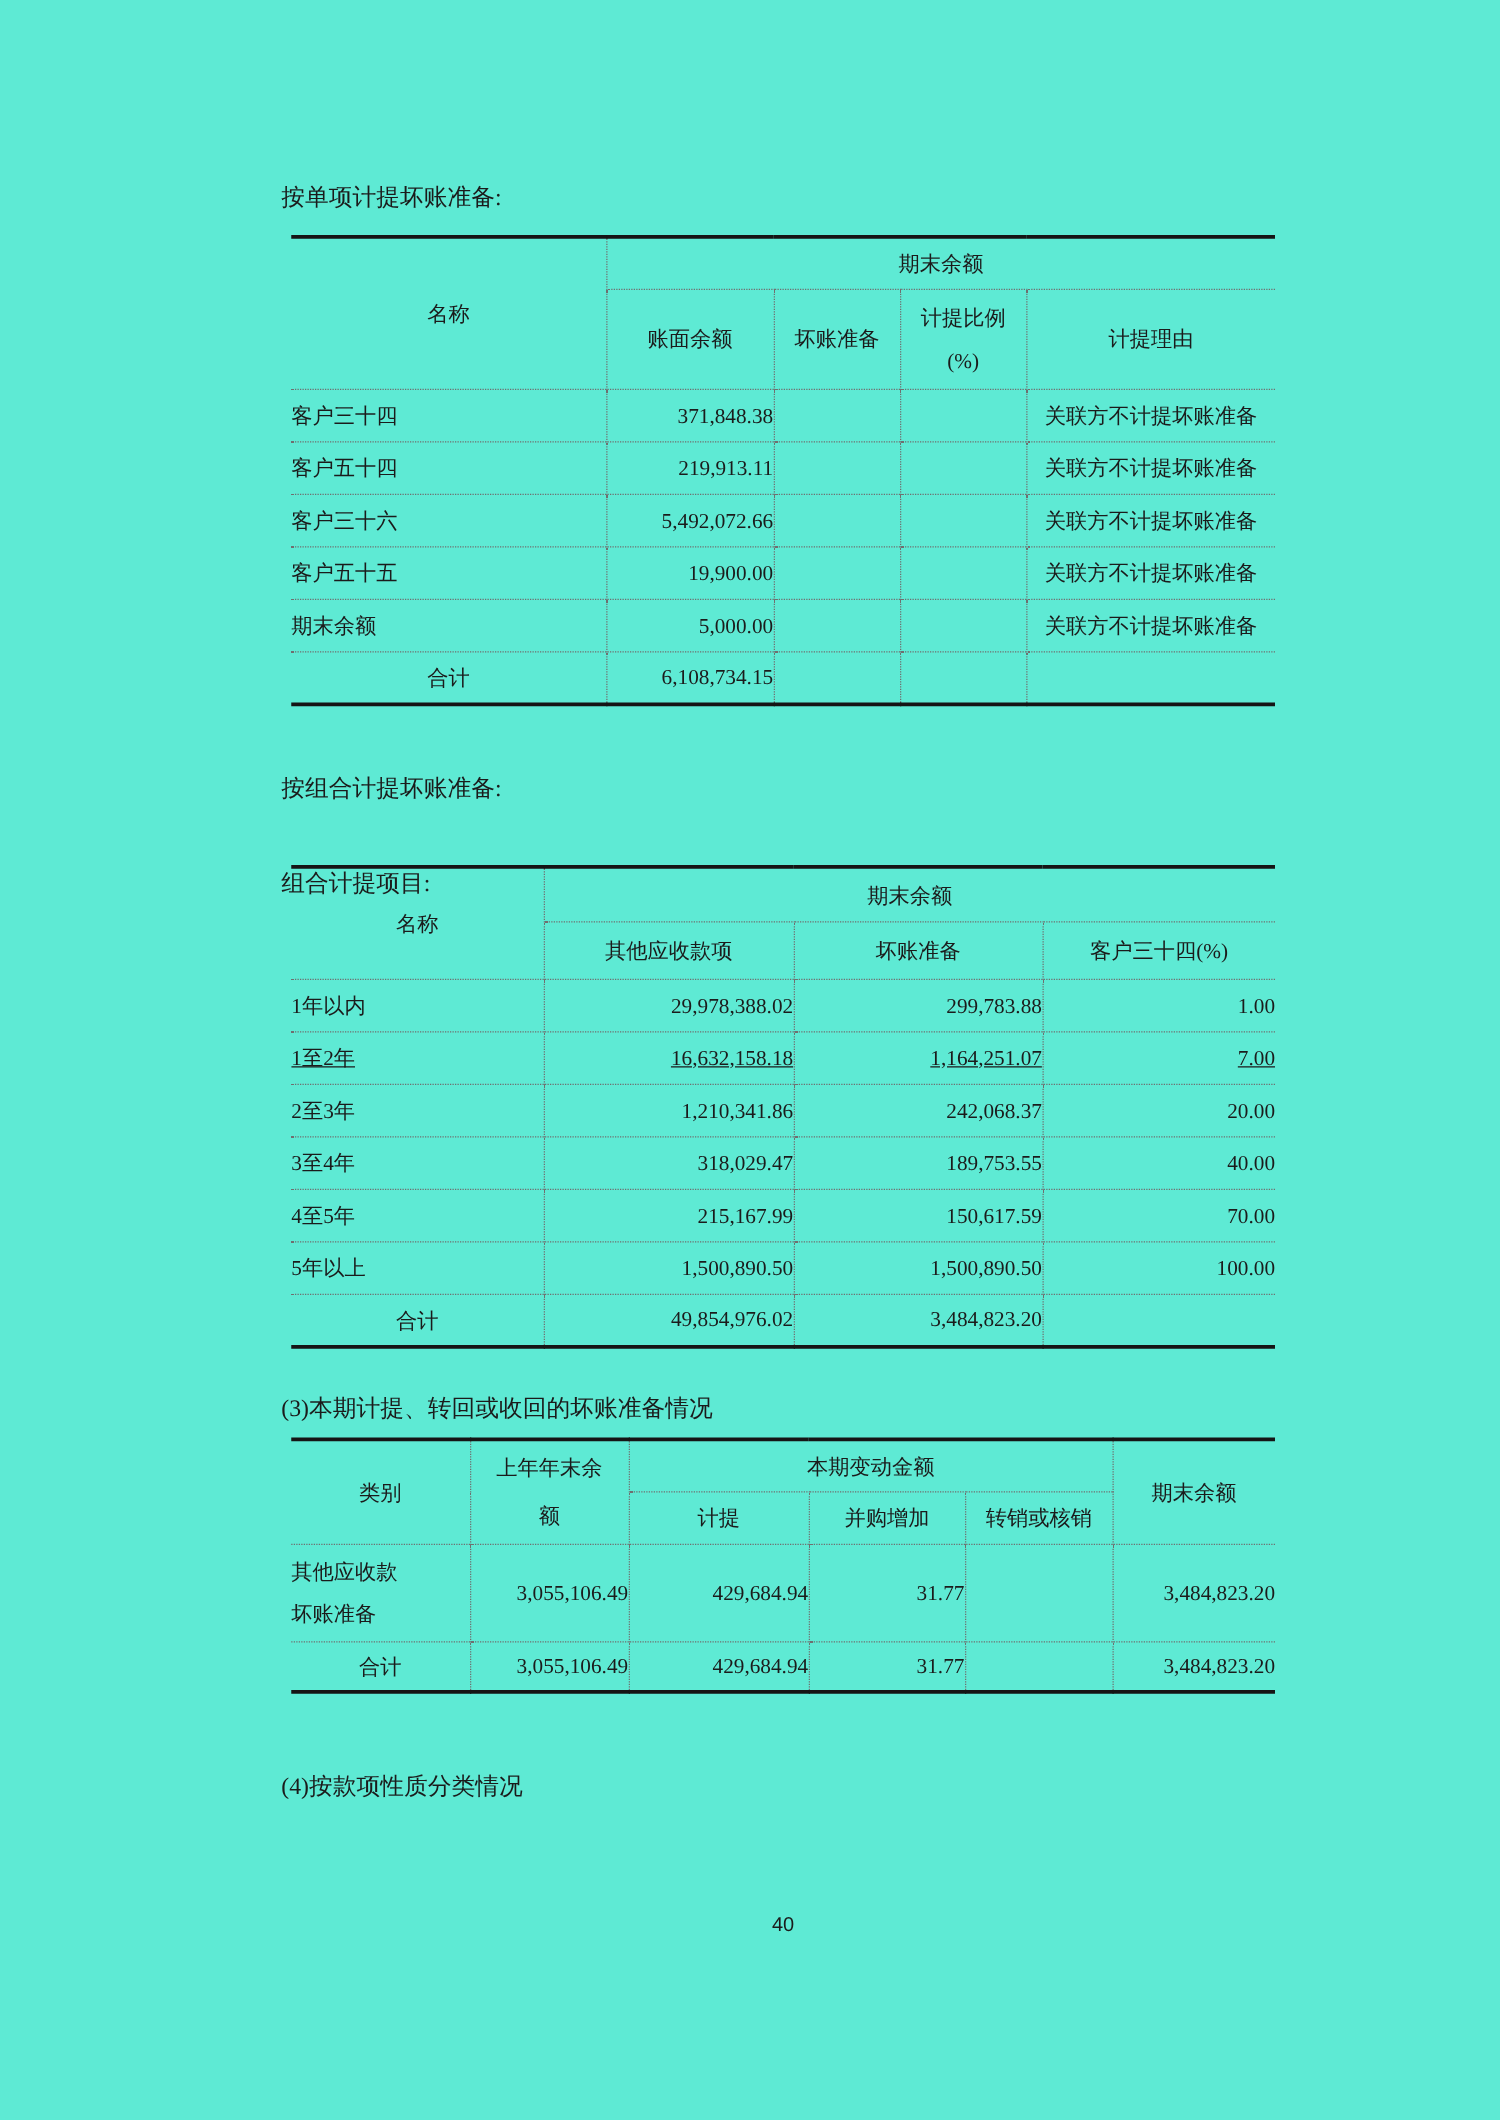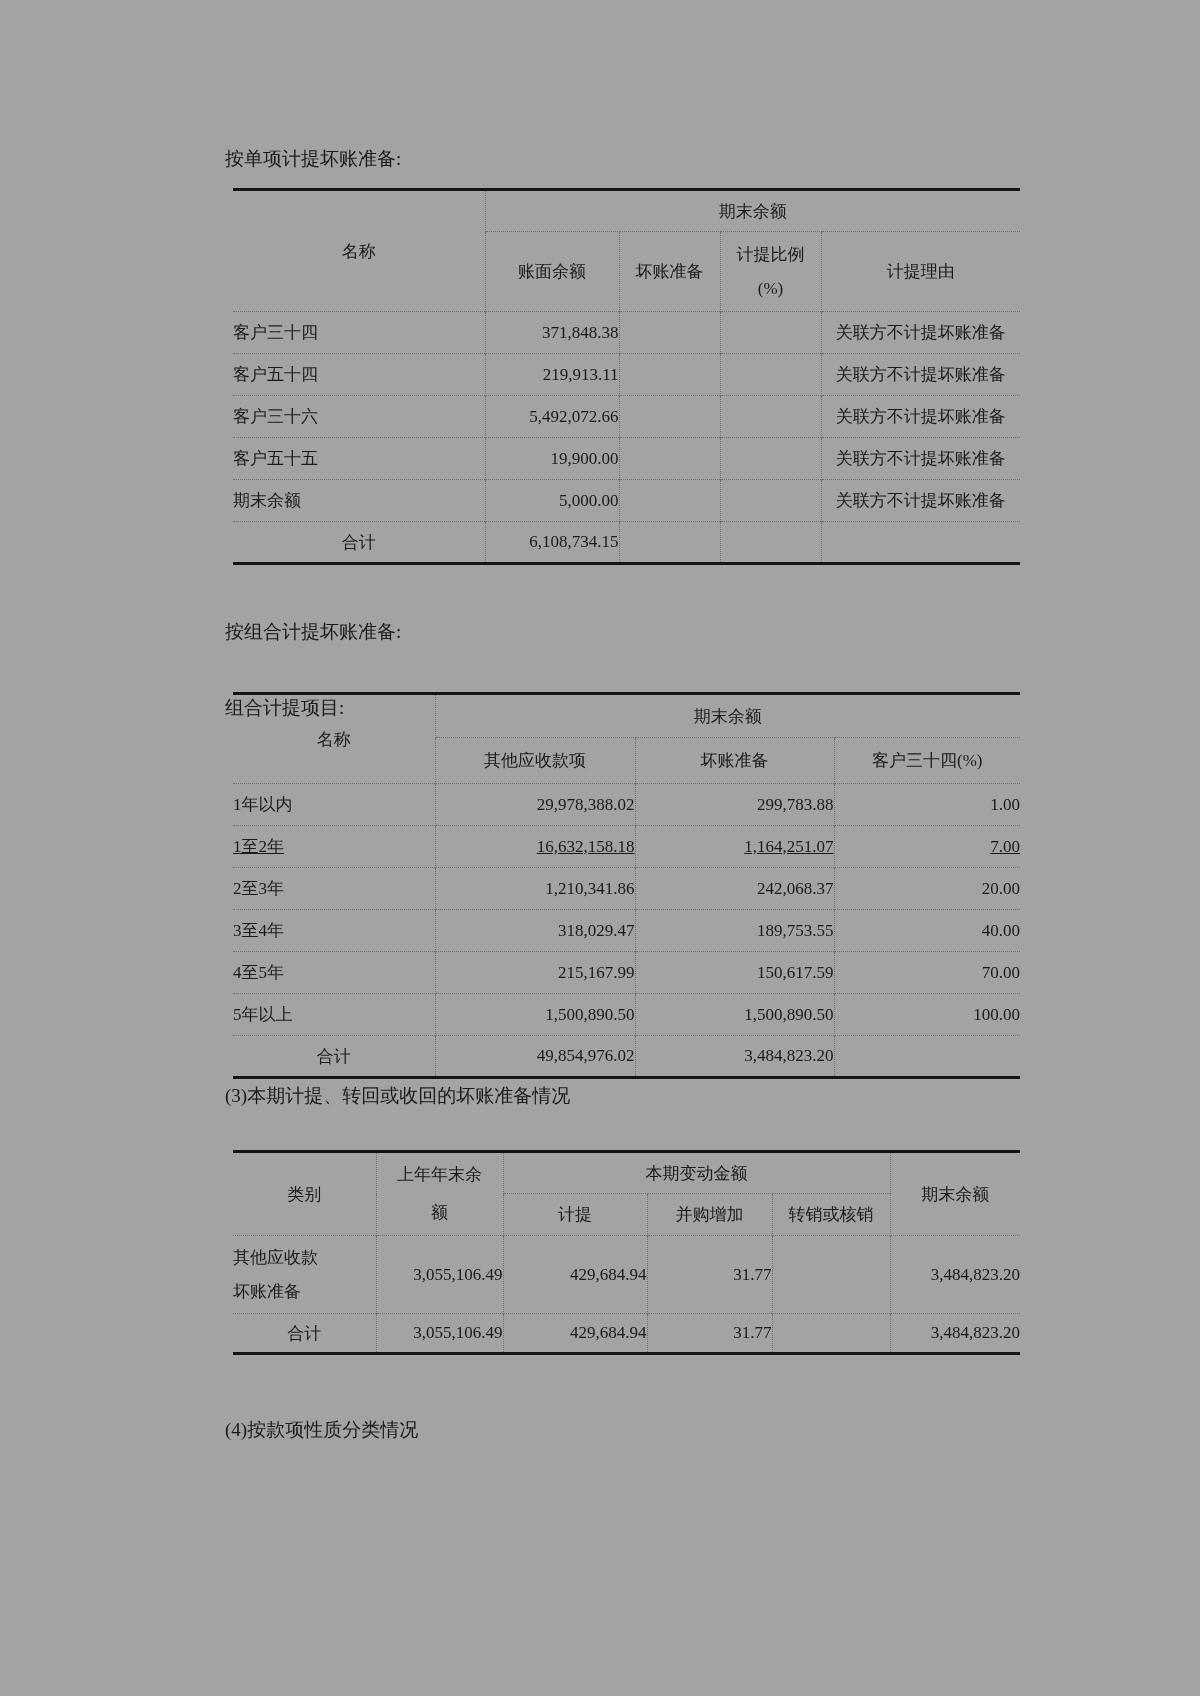--- a/index.html
+++ b/index.html
@@ -1,20 +1,20 @@
 <!DOCTYPE html>
 <html><head>
 <meta charset="utf-8">
 <style>
   html,body{margin:0;padding:0;background:#f2f2f0;}
   .page{
     position:relative;
     width:1200px;height:1696px;
     margin:0 auto;
-    background:#a3a3a3;
+    background:#5eead4;
     font-family:"Liberation Serif","DejaVu Serif",serif;
     color:#1b1b1b;
     overflow:hidden;
   }
   .sec-title{
     position:absolute;left:225px;
     font-size:19px;line-height:24px;
     white-space:nowrap;
   }
   table.fin{
@@ -175,21 +175,21 @@
     </tr>
     <tr class="body" style="height:42px;">
       <td class="c">合计</td>
       <td class="r vl">49,854,976.02</td>
       <td class="r vl">3,484,823.20</td>
       <td class="vl"></td>
     </tr>
   </tbody>
     </table>
 
-  <div class="sec-title" style="top:1084px;text-align:right;">(3)本期计提、转回或收回的坏账准备情况</div>
+  <div class="sec-title" style="top:1116px;text-align:right;">(3)本期计提、转回或收回的坏账准备情况</div>
 
   <table class="fin" style="top:1150px;">
     <colgroup>
       <col style="width:143px">
         <col style="width:127px">
         <col style="width:144px">
       <col style="width:125px">
         <col style="width:118px">
         <col style="width:130px">
     </colgroup>
@@ -225,14 +225,15 @@
       <td class="r vl">429,684.94</td>
       <td class="r vl">31.77</td>
       <td class="vl"></td>
       <td class="r vl">3,484,823.20</td>
     </tr>
   </tbody>
     </table>
 
   <div class="sec-title" style="top:1418px;">(4)按款项性质分类情况</div>
 
+  <div class="pgnum">40</div>
 
 </div>
 
 </body></html>

